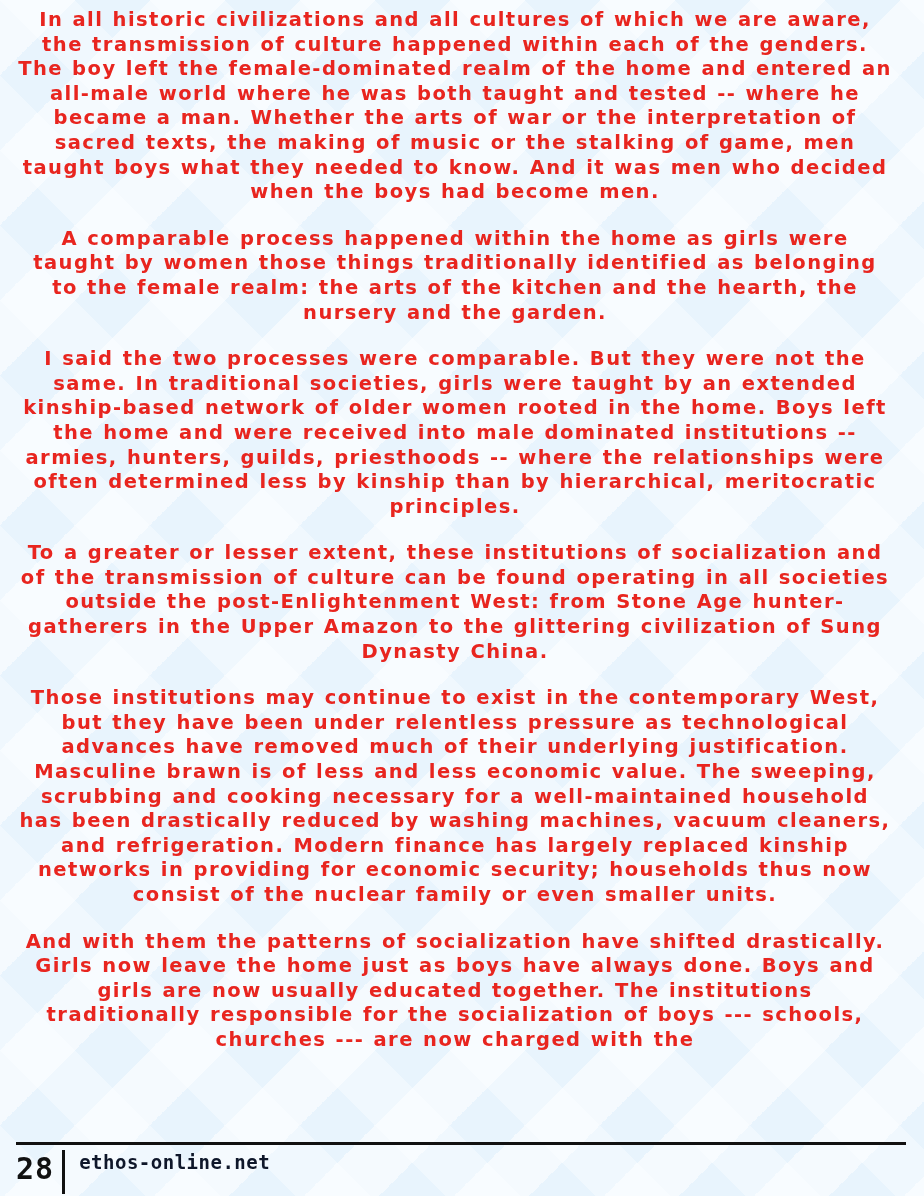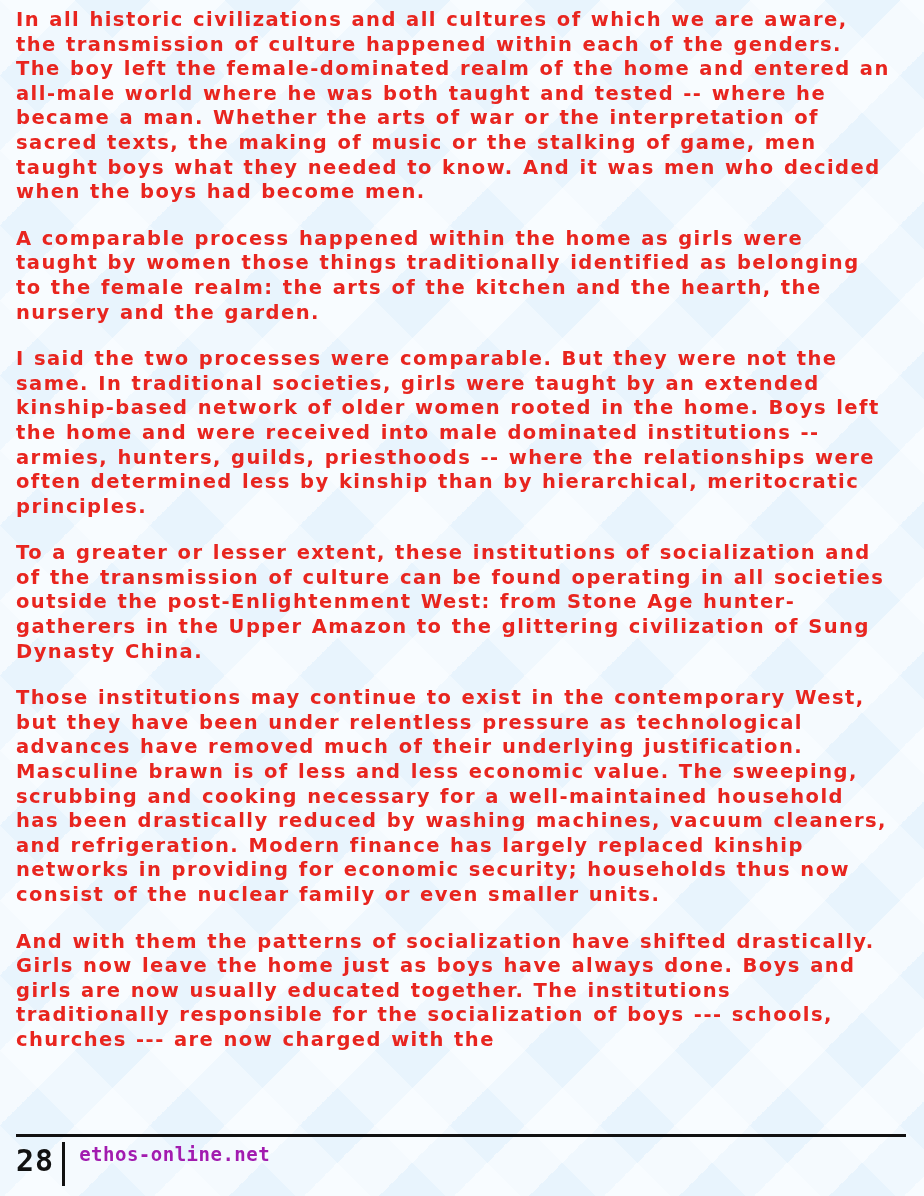--- a/index.html
+++ b/index.html
@@ -40,27 +40,28 @@
   }
   .article-body p {
     color: #e8251f;
     font-family: "DejaVu Sans", sans-serif;
     font-size: 19.5px;
     font-weight: bold;
     letter-spacing: 1.45px;
     line-height: 24.6px;
     margin: 0 0 22px 0;
     word-spacing: 1px;
+    text-align: center;
   }
   .footer {
     position: absolute;
     left: 0;
     right: 0;
     bottom: 0;
-    height: 62px;
+    height: 54px;
     padding: 0 2px 0 16px;
     box-sizing: border-box;
     display: flex;
     align-items: flex-start;
   }
   .footer-rule {
     position: absolute;
     left: 16px;
     right: 18px;
     top: 0;
@@ -84,21 +85,21 @@
   .footer-divider {
     width: 3px;
     background: #111;
     height: 44px;
     margin: 0 14px 0 8px;
   }
   .footer-site {
     font-family: "DejaVu Sans Mono", monospace;
     font-weight: bold;
     font-size: 19px;
-    color: #a21caf;
+    color: #0f172a;
     line-height: 24px;
     letter-spacing: 0.5px;
   }
   .footer-date {
     font-family: "DejaVu Sans Mono", monospace;
     font-weight: bold;
     font-size: 19px;
     color: #111;
     line-height: 24px;
     letter-spacing: 0.5px;

